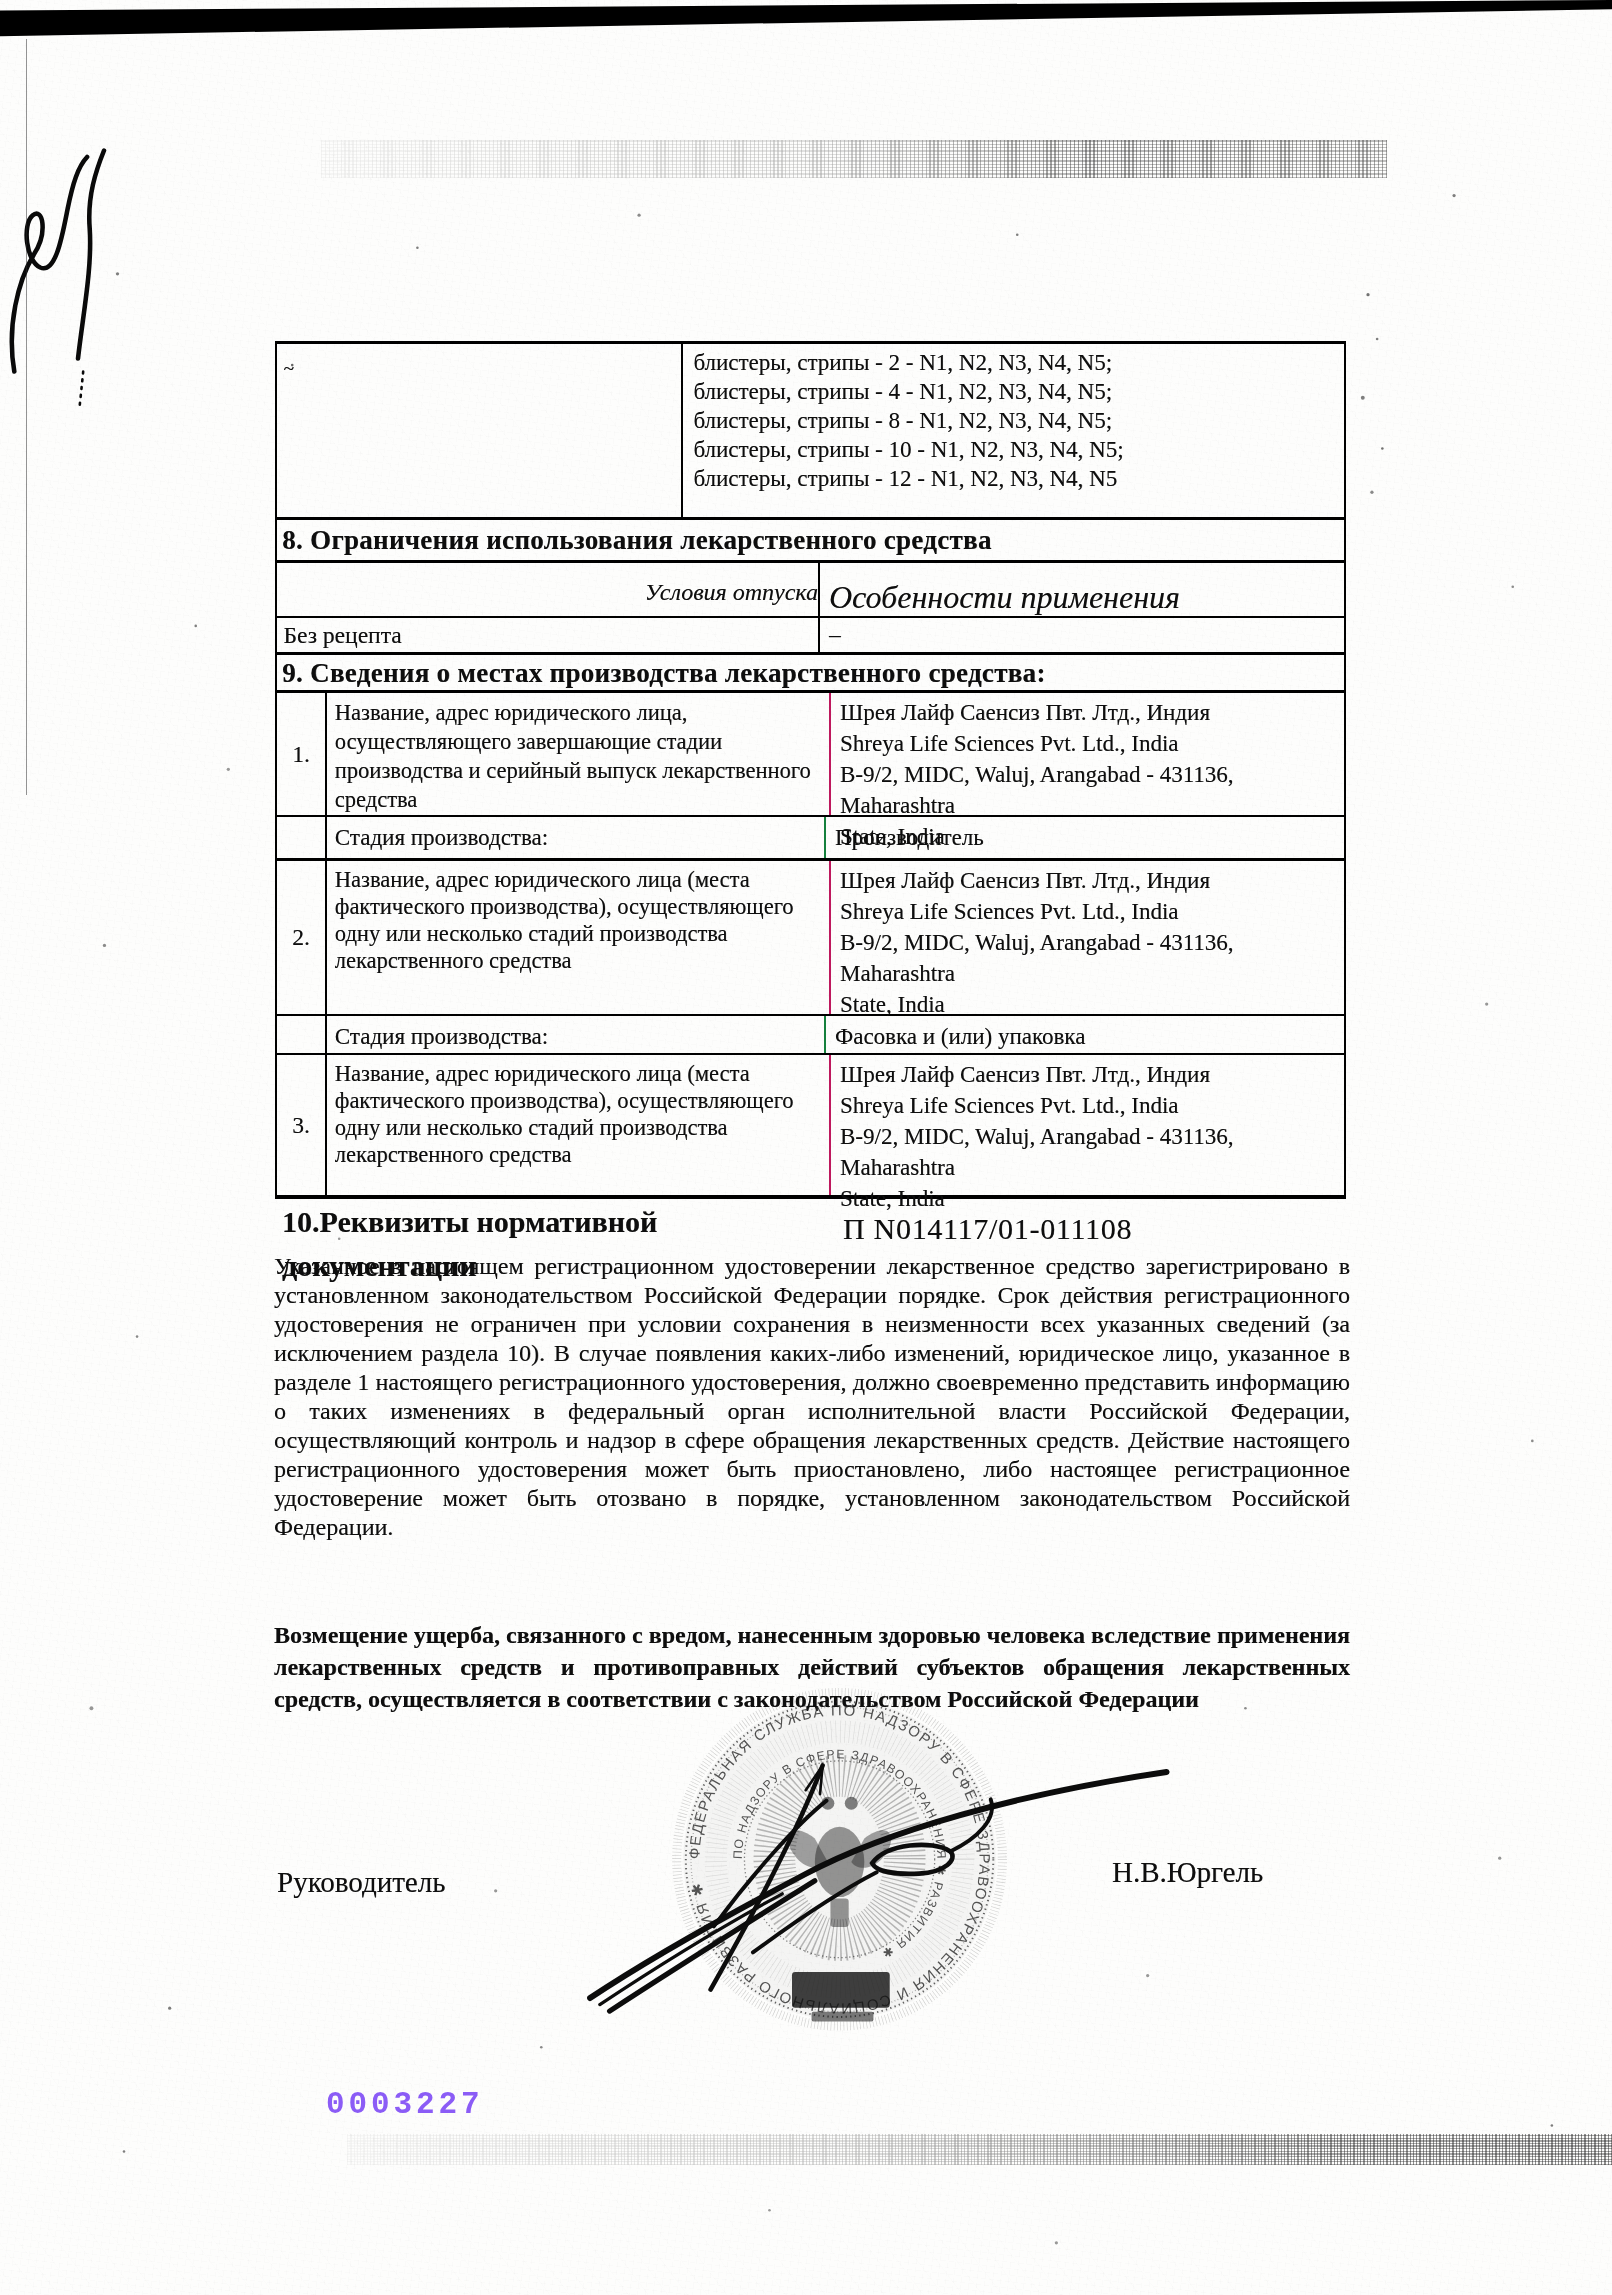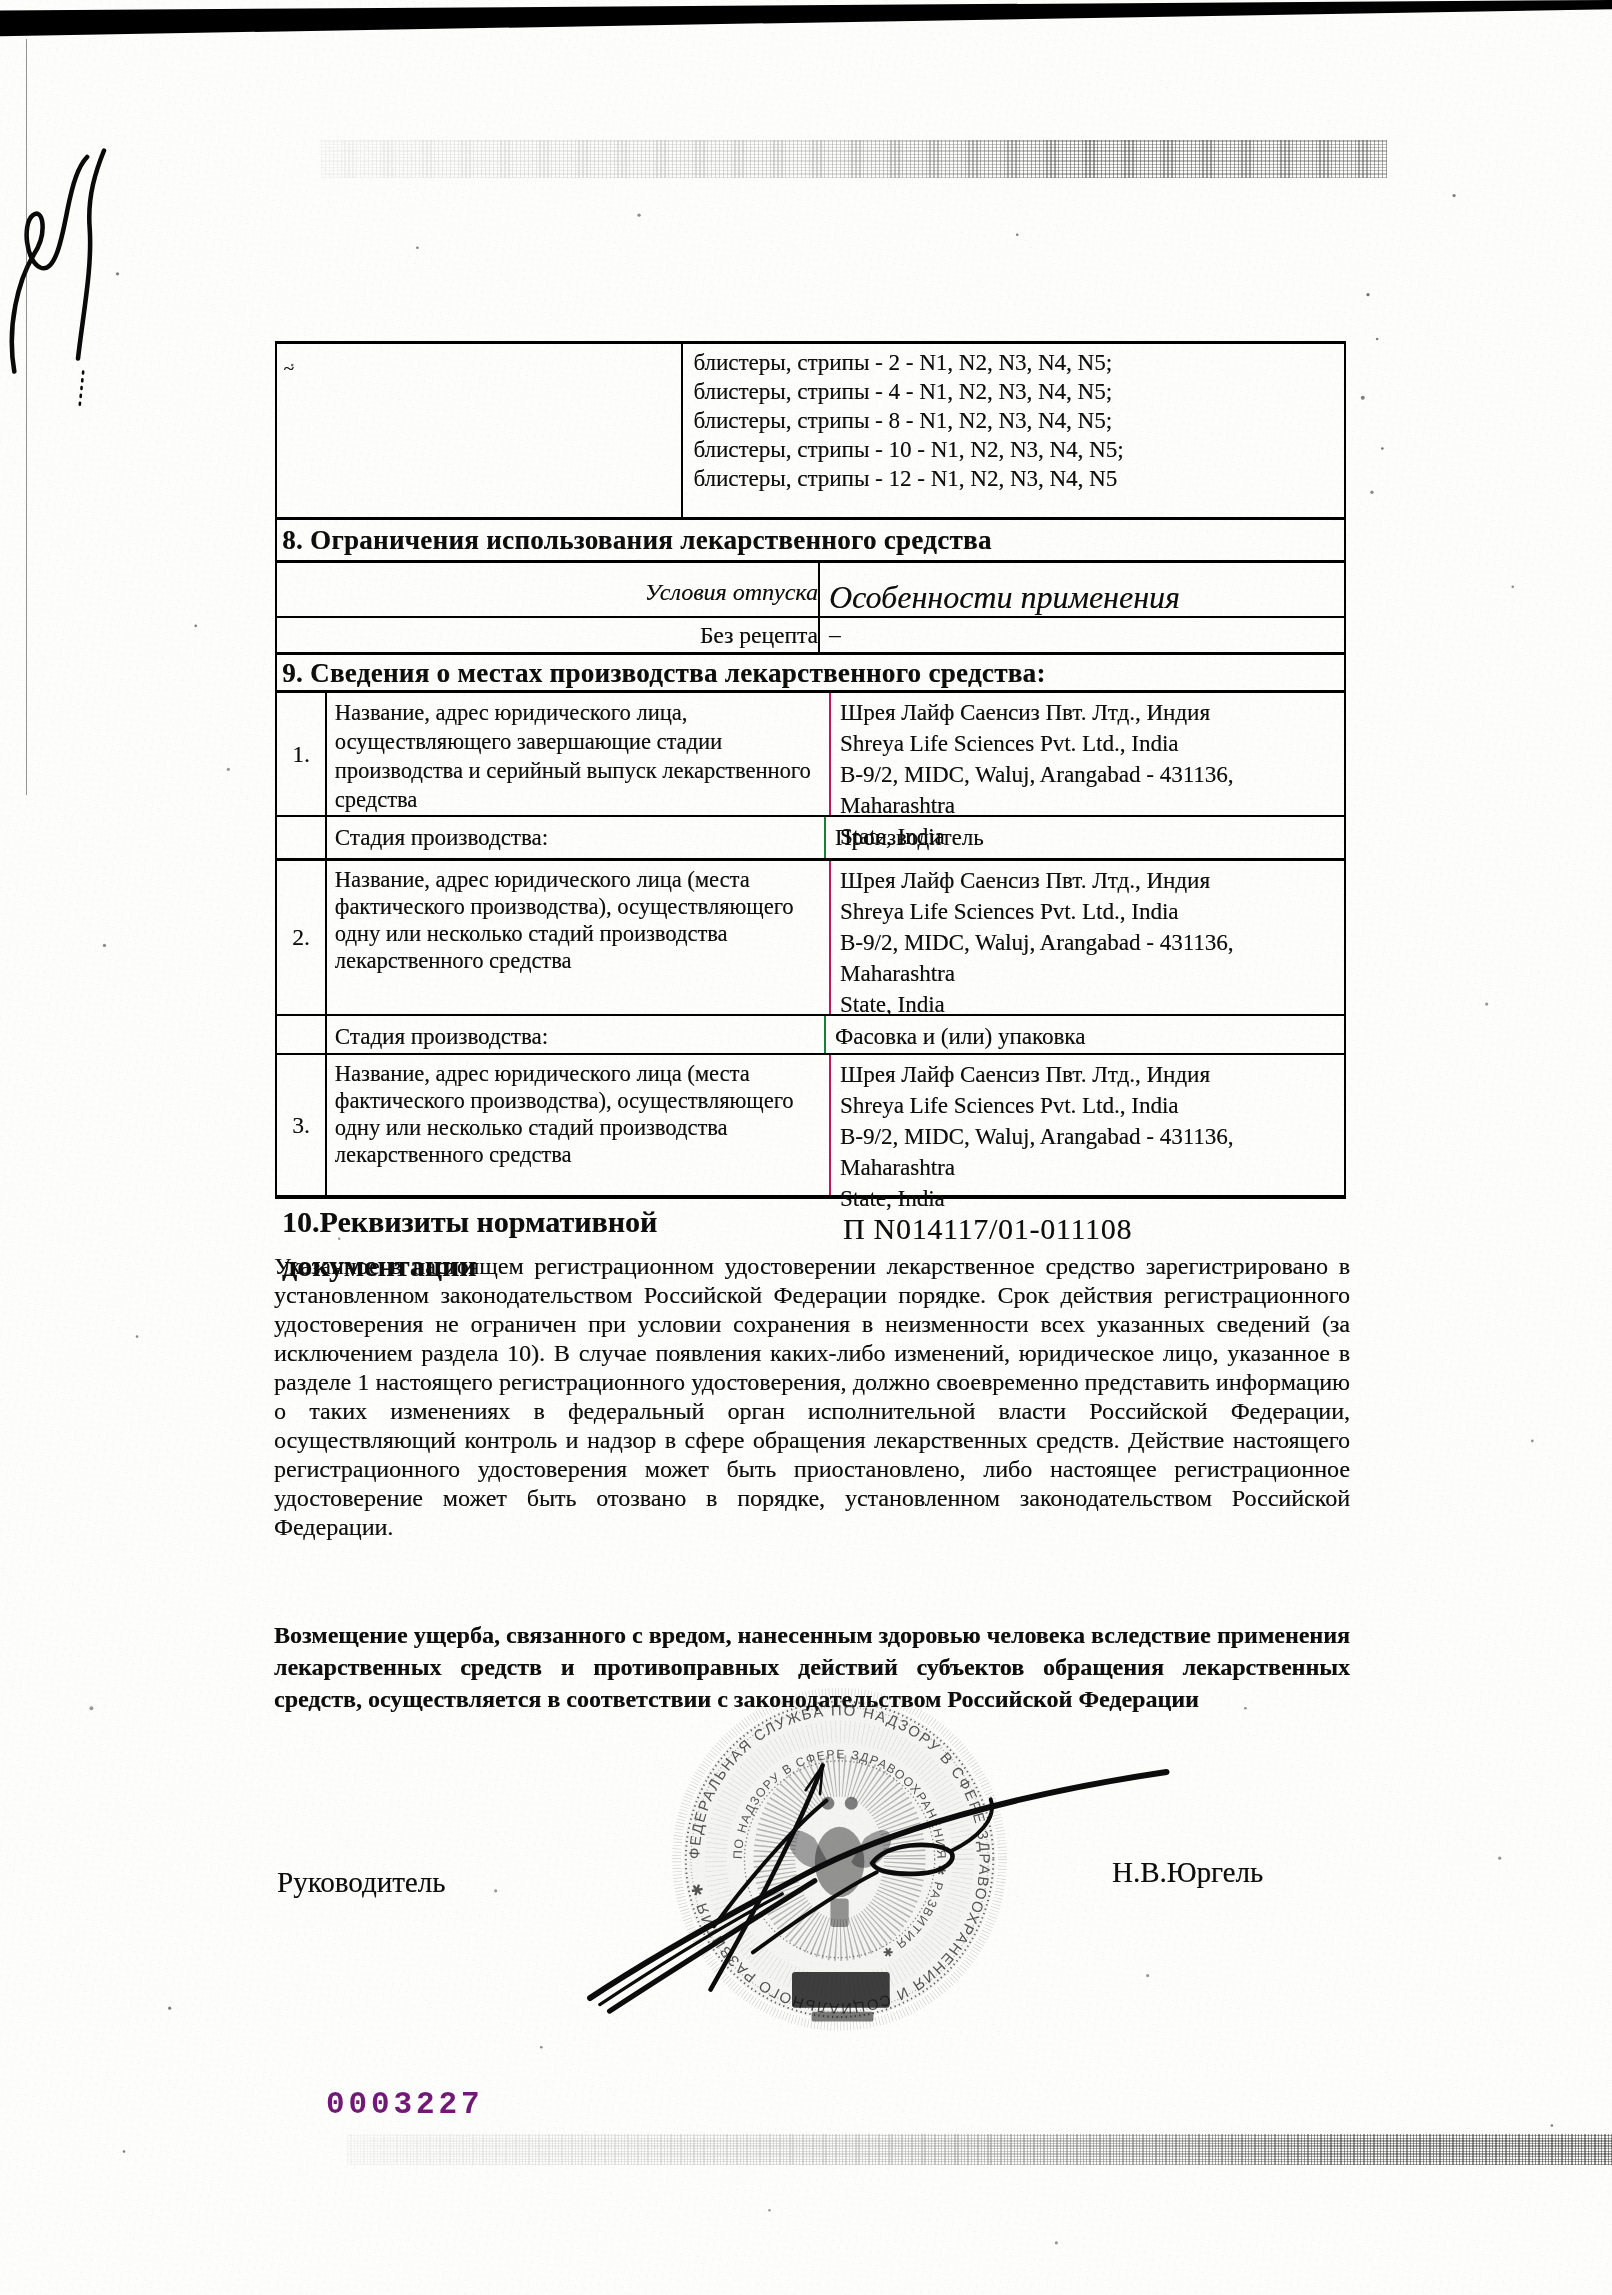--- a/index.html
+++ b/index.html
@@ -53,21 +53,21 @@
   .cA-tick{position:absolute;left:6.5px;top:14.3px;font-size:19.6px;color:#111;}
   .cA-right{flex:1;padding:3.9px 6.5px 0 10.4px;font-size:23px;line-height:29px;}
   .row-head{height:43px;border-bottom-width:3.9px;display:block;padding:5.2px 0 0 5.2px;
     font-size:27px;font-weight:bold;letter-spacing:0.3px;}
   .rowCond{height:55px;border-bottom-width:2.6px;}
   .c8-left{width:543px;border-right:2px solid #000;box-sizing:border-box;
     font-style:italic;font-size:24px;padding:15.7px 0 0 7.8px;text-align:right;}
   .c8-right{flex:1;font-style:italic;font-size:32px;padding:15.7px 0 0 9px;}
   .rowNoRx{height:37px;border-bottom-width:3.9px;}
   .cNoRx-left{width:543px;border-right:2px solid #000;box-sizing:border-box;
-    font-size:23.5px;padding:3.9px 0 0 6.5px;text-align:right;}
+    font-size:23.5px;padding:3.9px 0 0 6.5px;}
   .cNoRx-right{flex:1;font-size:23.5px;padding:2.6px 0 0 9px;}
   .row-head9{height:38px;border-bottom-width:3.3px;display:block;padding:3.3px 0 0 5.2px;
     font-size:27px;font-weight:bold;letter-spacing:0.3px;}
   .r-mfg{align-items:stretch;}
   .r1{height:124px;border-bottom-width:2.6px;}
   .r2{height:155px;border-bottom-width:2.6px;}
   .r3{height:140px;border-bottom-width:0;}
   .r-stage1{height:44px;border-bottom-width:3.9px;}
   .r-stage2{height:39px;border-bottom-width:2.6px;}
   .num{width:50px;border-right:2px solid #000;box-sizing:border-box;
@@ -92,21 +92,21 @@
   .p2{top:1619px;font-size:24px;line-height:32px;font-weight:bold;}
 
   
   .sig-title{position:absolute;left:277px;top:1866px;font-size:29px;}
   .sig-name{position:absolute;left:1112px;top:1856px;font-size:29px;}
   .stamp-svg{position:absolute;left:554px;top:1643px;width:691px;height:443px;}
   .stamp-text{font-family:"Liberation Sans", sans-serif;fill:#262626;opacity:.78;}
 
   .serial{position:absolute;left:326px;top:2087px;
     font-family:"Liberation Mono", monospace;font-weight:bold;
-    font-size:31px;letter-spacing:3.9px;color:#701a75;}
+    font-size:31px;letter-spacing:3.9px;color:#8b5cf6;}
   .specks{position:absolute;left:0;top:0;width:1612px;height:2295px;pointer-events:none;}
 </style>
 </head>
 <body>
 
 <div class="page">
 
   <svg class="top-bar" viewBox="0 0 2472 70" preserveAspectRatio="none">
     <polygon points="0,16 2472,0 2472,14 0,55" fill="#000"></polygon>
   </svg>

